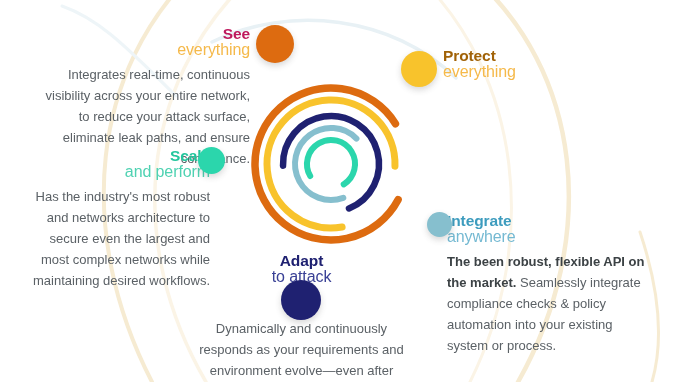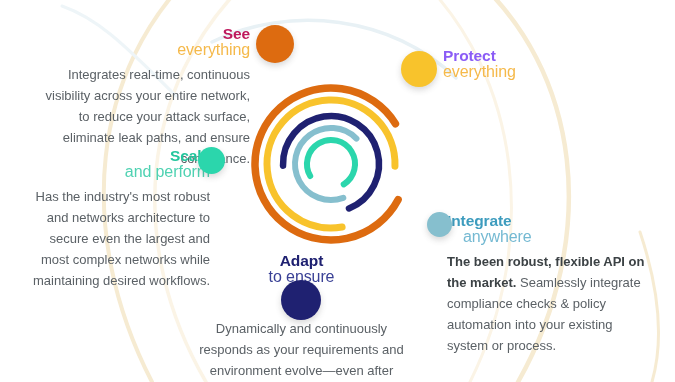--- a/index.html
+++ b/index.html
@@ -120,46 +120,46 @@
     <div class="heading">
       <span class="line1" style="color: #be185d;">See</span>
       <span class="line2" style="color: rgb(245, 185, 74);">everything</span>
     </div>
     <p class="body-text">Integrates real-time, continuous visibility across your entire network, to reduce your attack surface, eliminate leak paths, and ensure compliance.</p>
   </div>
   <div class="dot" id="dot-see" style="background: rgb(221, 107, 16);"></div>
 
   <div class="section align-left" id="sec-protect">
     <div class="heading">
-      <span class="line1" style="color: #8b5cf6;">Protect</span>
+      <span class="line1" style="color: #a16207;">Protect</span>
       <span class="line2" style="color: rgb(245, 185, 74);">everything</span>
     </div>
   </div>
   <div class="dot" id="dot-protect" style="background: rgb(248, 195, 44);"></div>
 
   <div class="section align-right" id="sec-scale">
     <div class="heading">
       <span class="line1" style="color: rgb(35, 198, 157);">Scale</span>
       <span class="line2" style="color: rgb(79, 210, 178);">and perform</span>
     </div>
     <p class="body-text">Has the industry's most robust and networks architecture to secure even the largest and most complex networks while maintaining desired workflows.</p>
   </div>
   <div class="dot" id="dot-scale" style="background: rgb(43, 214, 172);"></div>
 
   <div class="section align-left" id="sec-integrate">
     <div class="heading">
       <span class="line1" style="color: rgb(61, 156, 190);">Integrate</span>
-      <span class="line2" style="color: rgb(116, 185, 210); margin-left: 16px;">anywhere</span>
+      <span class="line2" style="color: rgb(116, 185, 210);">anywhere</span>
     </div>
     <p class="body-text"><span class="lead">The been robust, flexible API on the market.</span><span> Seamlessly integrate compliance checks &amp; policy automation into your existing system or process.</span></p>
   </div>
   <div class="dot" id="dot-integrate" style="background: rgb(134, 191, 206);"></div>
 
   <div class="section align-center" id="sec-adapt">
     <div class="heading">
       <span class="line1" style="color: rgb(31, 33, 113);">Adapt</span>
-      <span class="line2" style="color: rgb(58, 65, 150);">to ensure</span>
+      <span class="line2" style="color: rgb(58, 65, 150);">to attack</span>
     </div>
     <p class="body-text" style="margin-top:32px;">Dynamically and continuously responds as your requirements and environment evolve—even after policies have been deployed.</p>
   </div>
   <div class="dot" id="dot-adapt" style="background: rgb(31, 33, 113);"></div>
 
 </div>
 
 </body></html>

